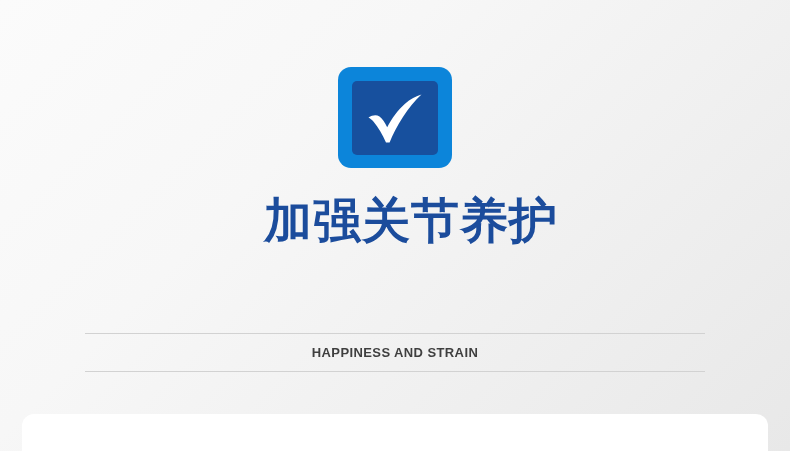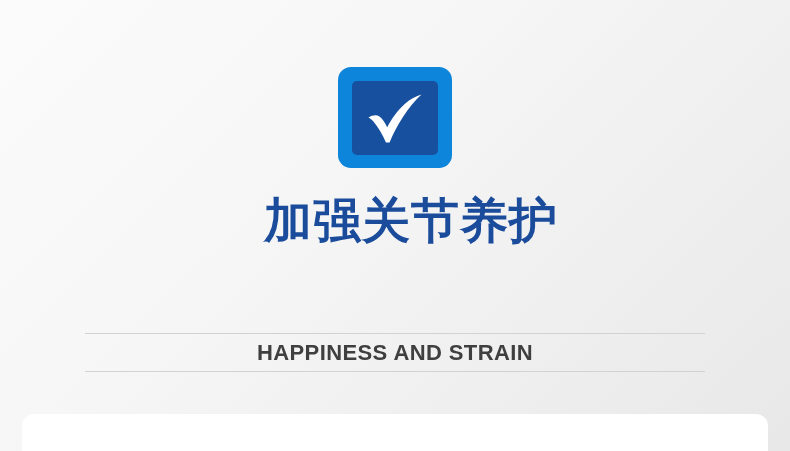--- a/index.html
+++ b/index.html
@@ -102,21 +102,21 @@
     left: 0;
     top: 0;
     width: 620px;
     height: 39px;
     display: flex;
     align-items: center;
     justify-content: center;
     color: #3f3f3f;
     font-family: "Liberation Sans", "DejaVu Sans", sans-serif;
     font-weight: bold;
-    font-size: 22px;
+    font-size: 13px;
     letter-spacing: 0.4px;
     white-space: nowrap;
   }
 
   
   .content-card {
     position: absolute;
     left: 22px;
     top: 414px;
     width: 746px;

